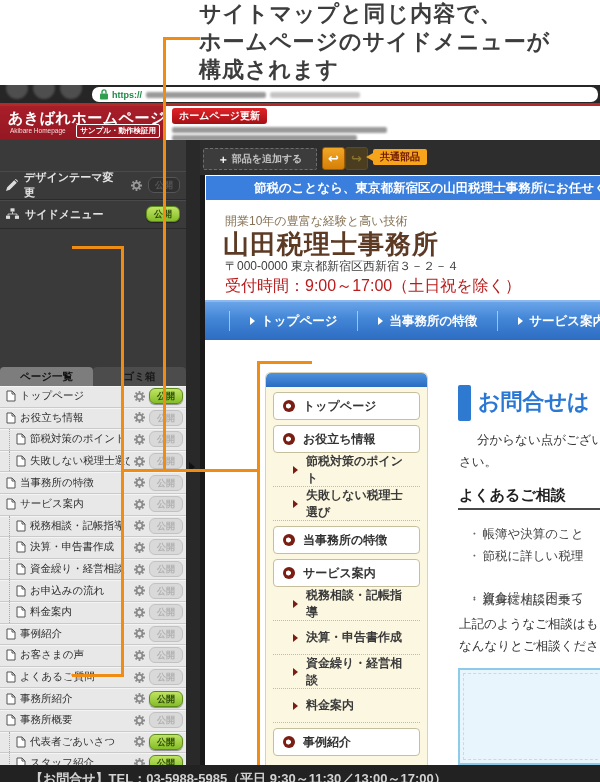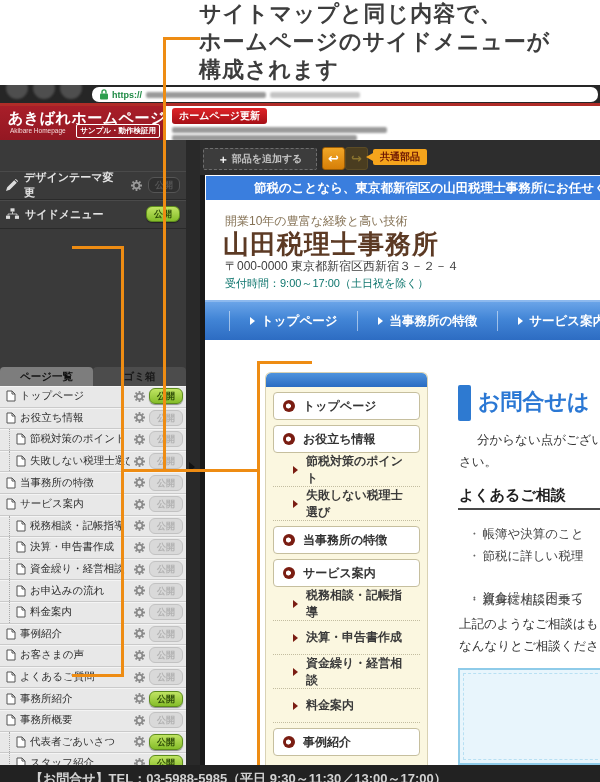--- a/index.html
+++ b/index.html
@@ -75,21 +75,21 @@
   #ctagarrow{left:366px;top:153px;width:0;height:0;border-top:4px solid transparent;border-bottom:4px solid transparent;border-right:7px solid #f5a41c;}
 
   
   #pvedge{left:200px;top:175px;width:400px;height:590px;background:#191919;}
   #pvpage{left:205px;top:175px;width:395px;height:590px;background:#fff;overflow:hidden;}
   #banner{left:206px;top:176px;width:394px;height:24px;background:#3a7ede;color:#fff;font-size:12.5px;font-weight:bold;
           line-height:24px;padding-left:48px;box-sizing:border-box;}
   .tagline{left:225px;top:213px;font-size:12px;color:#857255;}
   .sitetitle{left:223px;top:227px;font-size:26px;font-weight:bold;color:#5c3a24;letter-spacing:1px;}
   .addr{left:225px;top:258px;font-size:12px;color:#3c3c3c;}
-  .hours{left:225px;top:276px;font-size:11px;color:#0f766e;text-align:center;}
+  .hours{left:225px;top:276px;font-size:16px;color:#b91c1c;text-align:center;}
   #gnav{left:205px;top:300px;width:395px;height:38px;background:linear-gradient(#6aa4e8 0%,#4285d6 45%,#2d6cc2 100%);
         border-top:2px solid #8db9ee;display:flex;align-items:center;overflow:hidden;}
   .gnav-item{flex:none;color:#fff;font-size:12.5px;font-weight:bold;padding:0 20px;border-right:1px solid rgba(255,255,255,.5);
              display:flex;align-items:center;gap:6px;height:20px;}
   .gnav-item:first-child{border-left:1px solid rgba(255,255,255,.5);margin-left:24px;}
   .warr{width:0;height:0;border-top:4px solid transparent;border-bottom:4px solid transparent;border-left:5px solid #fff;}
 
   
   #smenu{left:265px;top:372px;width:163px;height:393px;background:#fbf7e0;border:1px solid #d9d2b4;border-bottom:none;
          border-radius:6px 6px 0 0;box-sizing:border-box;overflow:hidden;}

